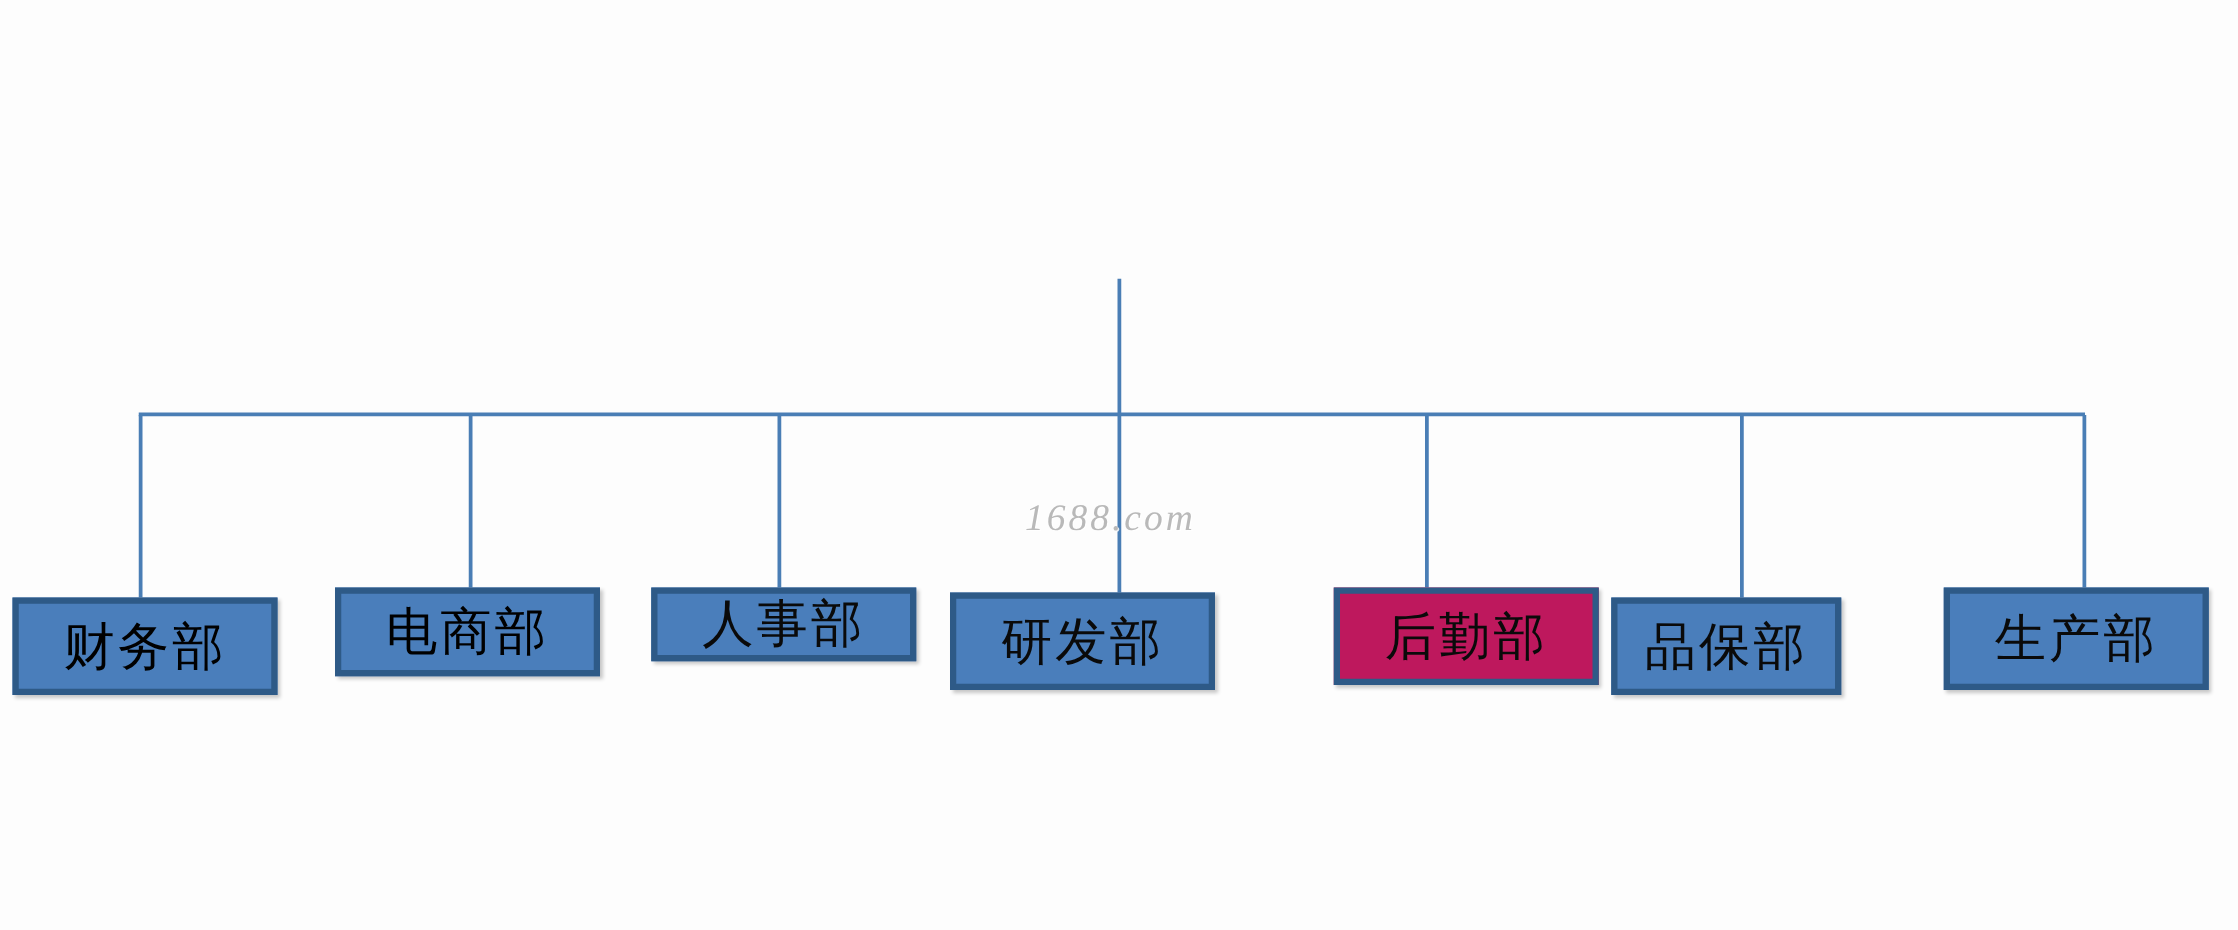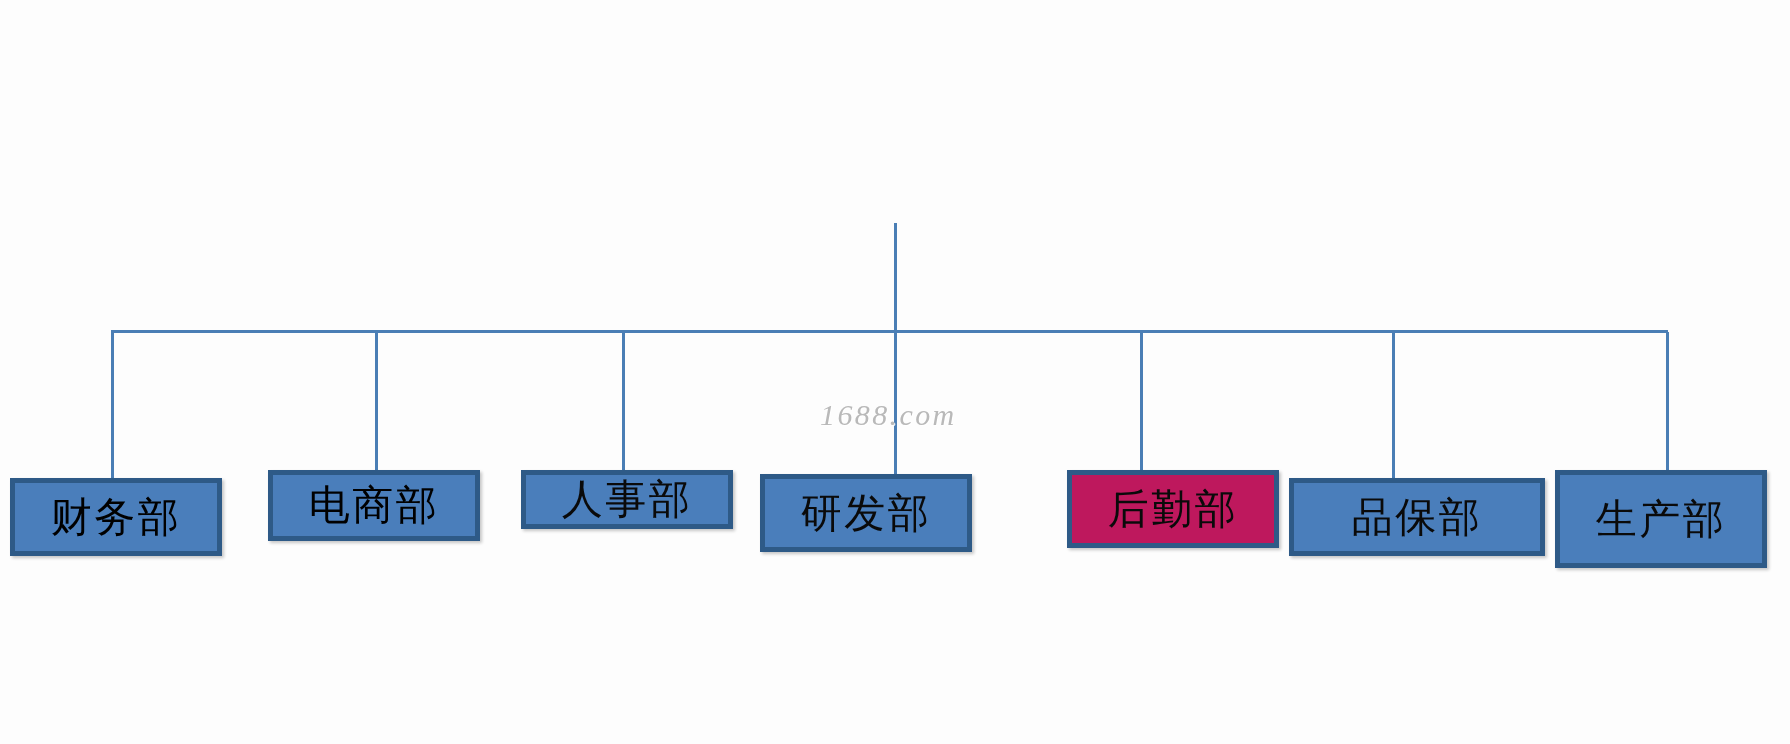--- a/index.html
+++ b/index.html
@@ -87,24 +87,24 @@
       </div>
       <div class="conn conn-v" style="left: 894px; top: 332px; height: 142px; background: rgb(74, 126, 181);"></div>
       <div class="node leaf" style="left: 760px; top: 474px; width: 212px; height: 78px; background: rgb(74, 126, 187); border-color: rgb(46, 90, 135); color: rgb(10, 10, 10);">
         <span class="node-label">研发部</span>
       </div>
       <div class="conn conn-v" style="left: 1140px; top: 332px; height: 138px; background: rgb(74, 126, 181);"></div>
       <div class="node leaf" style="left: 1043px; top: 470px; width: 212px; height: 78px; background: #be185d; border-color: rgb(46, 90, 135); color: rgb(10, 10, 10); margin-left: 24px;">
         <span class="node-label">后勤部</span>
       </div>
       <div class="conn conn-v" style="left: 1392px; top: 332px; height: 146px; background: rgb(74, 126, 181);"></div>
-      <div class="node leaf" style="left: 1289px; top: 478px; width: 256px; height: 78px; background: rgb(74, 126, 187); border-color: rgb(46, 90, 135); color: rgb(10, 10, 10);">
+      <div class="node leaf" style="left: 1289px; top: 478px; width: 184px; height: 78px; background: rgb(74, 126, 187); border-color: rgb(46, 90, 135); color: rgb(10, 10, 10);">
         <span class="node-label">品保部</span>
       </div>
       <div class="conn conn-v" style="left: 1666px; top: 332px; height: 138px; background: rgb(74, 126, 181);"></div>
-      <div class="node leaf" style="left: 1555px; top: 470px; width: 212px; height: 98px; background: rgb(74, 126, 187); border-color: rgb(46, 90, 135); color: rgb(10, 10, 10);">
+      <div class="node leaf" style="left: 1555px; top: 470px; width: 212px; height: 82px; background: rgb(74, 126, 187); border-color: rgb(46, 90, 135); color: rgb(10, 10, 10);">
         <span class="node-label">生产部</span>
       </div>
     </div>
 
   <div class="watermark" id="watermark" style="left: 820px; top: 358px; margin-top: 40px;">1688.com</div>
 
 </div>
 
 </body></html>

